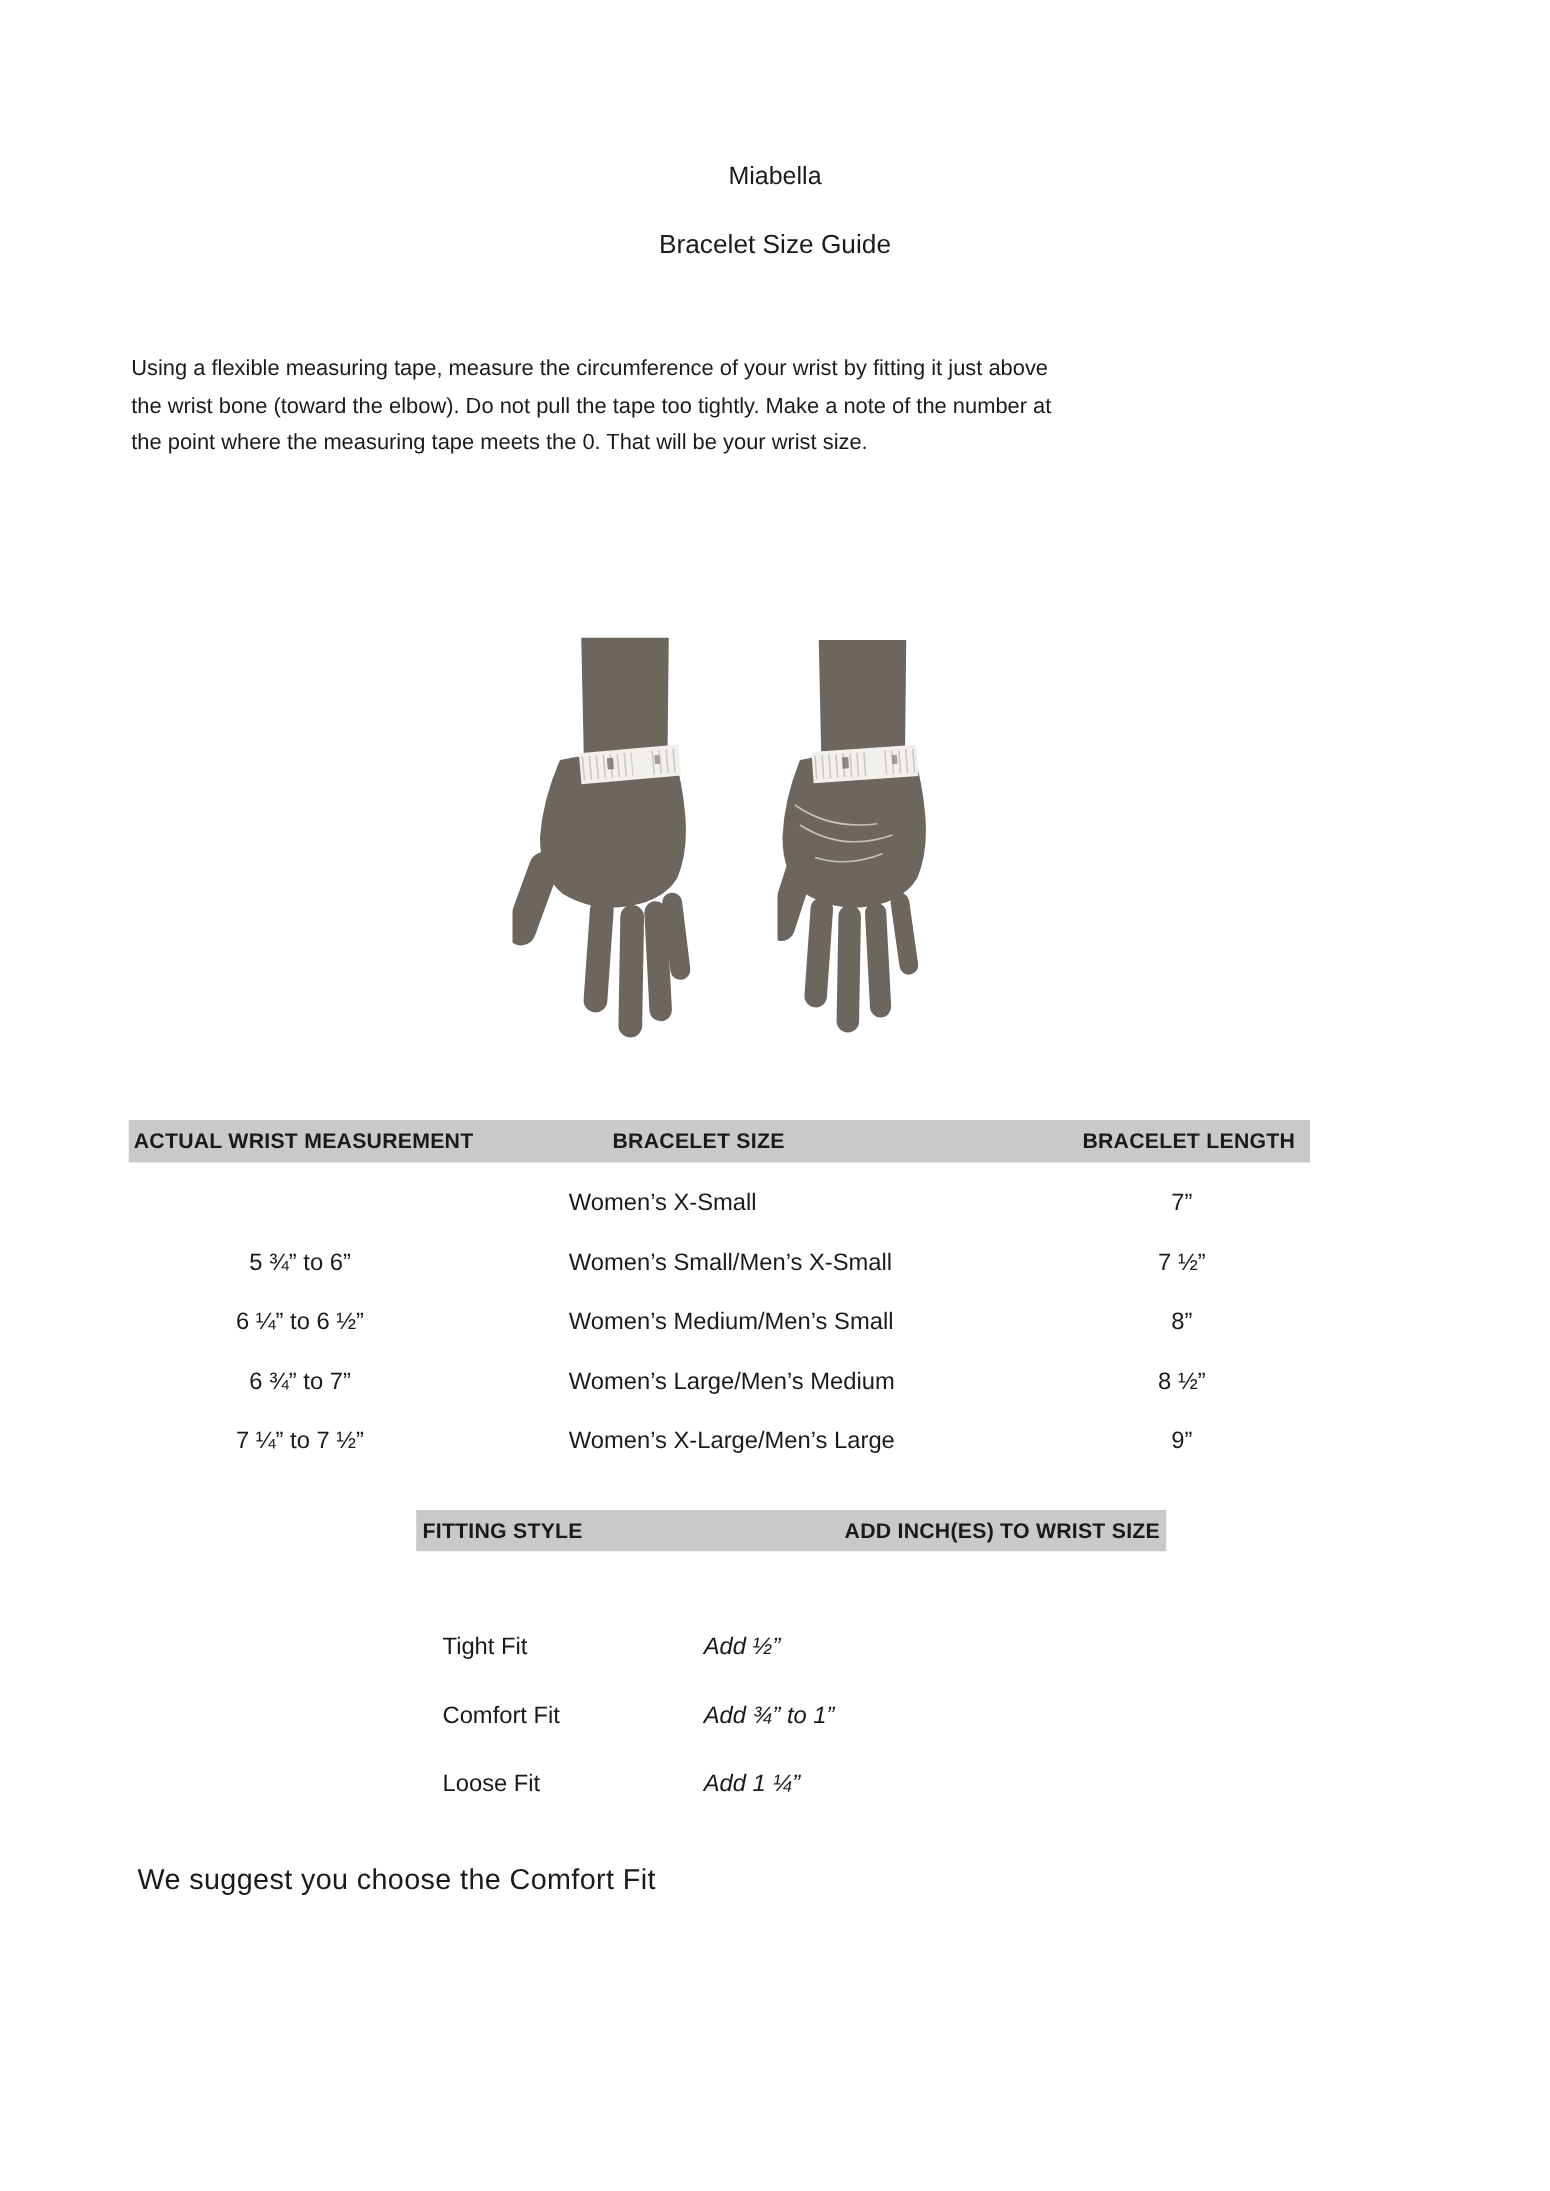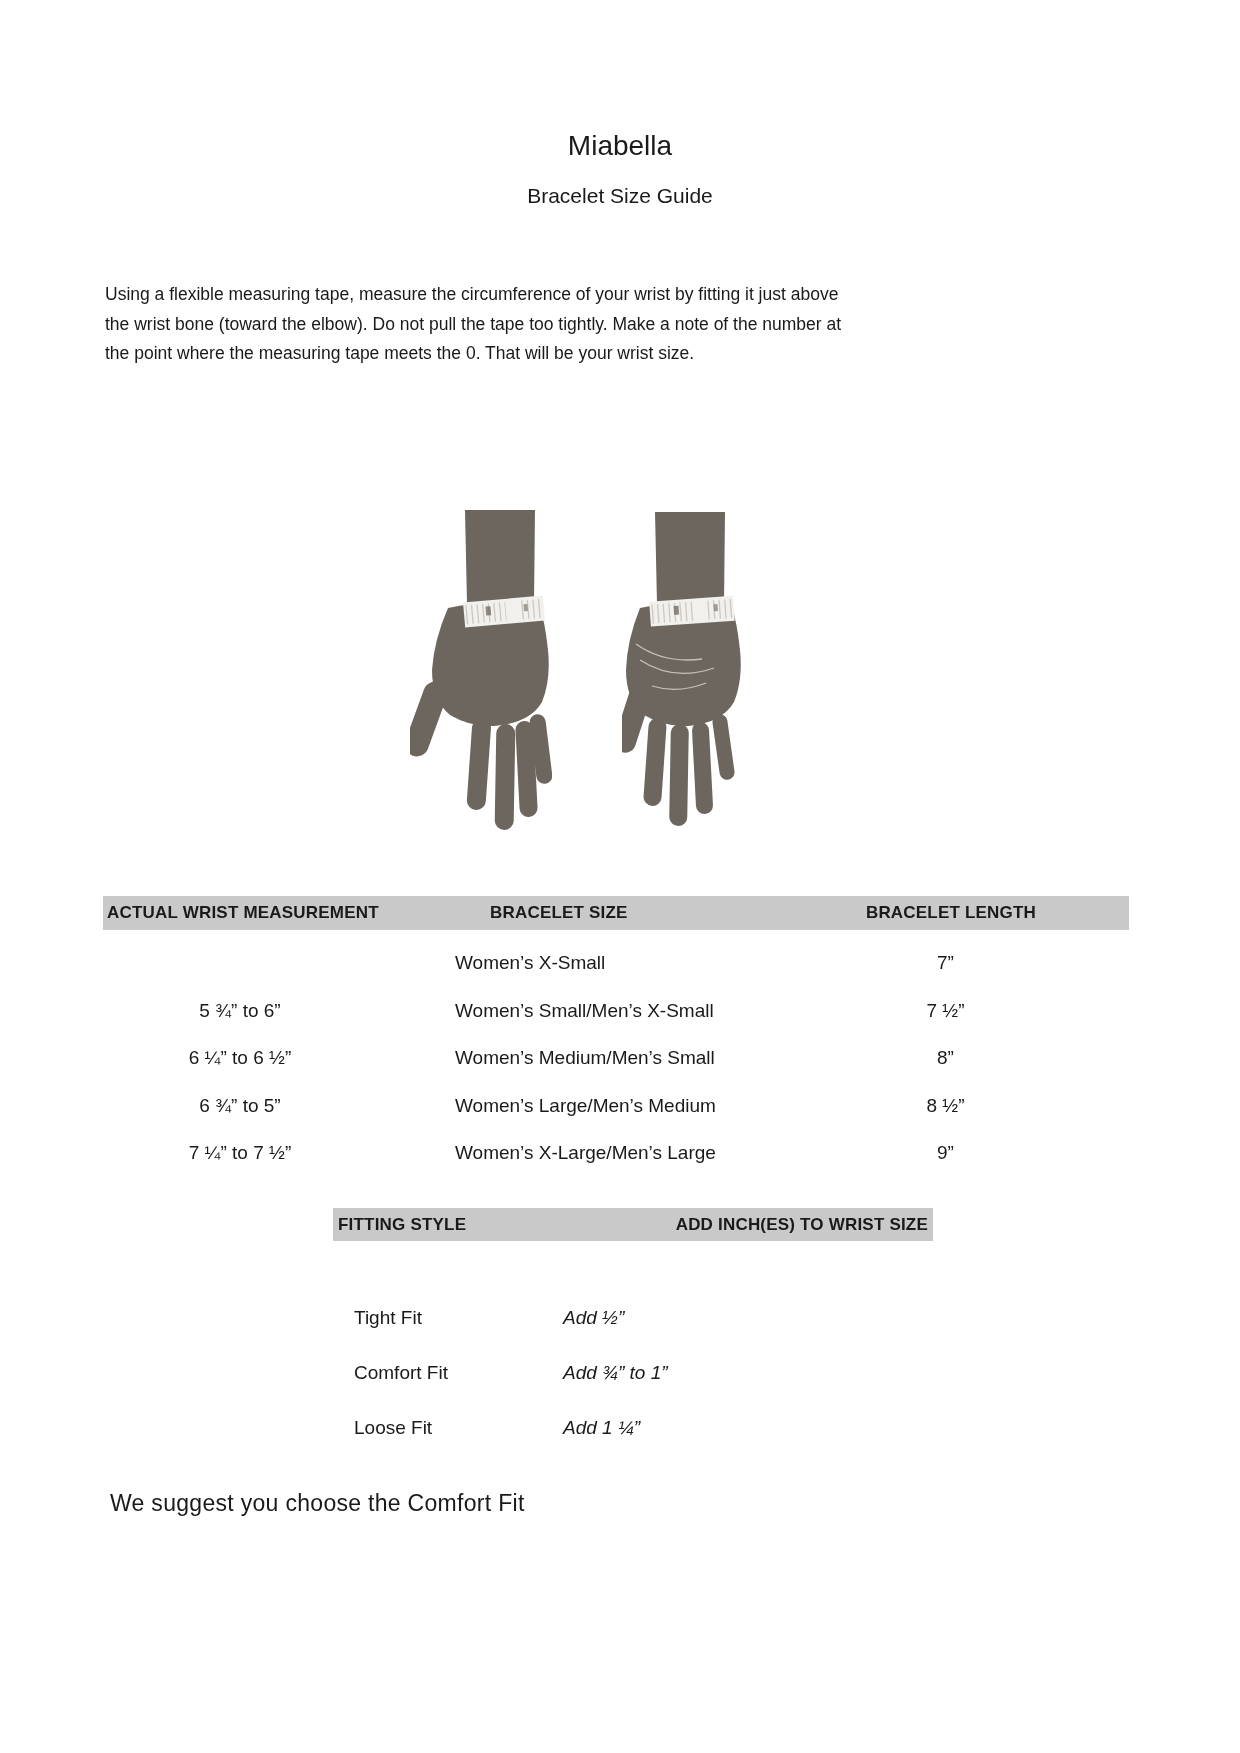--- a/index.html
+++ b/index.html
@@ -2,28 +2,28 @@
 <html><head>
 <meta charset="utf-8">
 <style>
   html,body{margin:0;padding:0;background:#ffffff;}
   .page{
     position:relative;width:1240px;height:1753px;background:#ffffff;
     font-family:"Liberation Sans",sans-serif;color:#1a1a1a;overflow:hidden;
   }
   .abs{position:absolute;}
   .centerline{left:0;width:1240px;text-align:center;}
-  .title{top:130px;font-size:28px;}
+  .title{top:130px;font-size:20px;}
   .subtitle{top:184px;font-size:21px;}
   .para{left:105px;width:960px;font-size:17.5px;line-height:29.5px;}
   .p1{top:280px;}
   .p2{top:387px;}
   .band{position:absolute;background:#c9c9c9;}
   .band .h{position:absolute;top:0;font-size:17px;font-weight:bold;letter-spacing:.2px;white-space:nowrap;}
-  .size-band{left:103px;top:896px;width:1026px;height:34px;}
+  .size-band{left:103px;top:896px;width:945px;height:34px;}
   .size-band .h{height:34px;line-height:34px;}
   .h1{left:4px;}
   .h2{left:387px;width:300px;text-align:left;}
   .h3{left:698px;width:300px;text-align:center;}
   .size-rows{left:103px;top:939px;width:945px;}
   .srow{position:relative;height:47.5px;font-size:19px;}
   .srow > div{position:absolute;top:0;line-height:47.5px;white-space:nowrap;}
   .c1{left:0;width:274px;text-align:center;}
   .c2{left:352px;}
   .c3{left:700px;width:285px;text-align:center;}
@@ -114,21 +114,21 @@
       <div class="c1">5 ¾” to 6”</div>
       <div class="c2">Women’s  Small/Men’s X-Small</div>
       <div class="c3">7 ½”</div>
     </div>
     <div class="srow">
       <div class="c1">6 ¼” to 6 ½”</div>
       <div class="c2">Women’s Medium/Men’s Small</div>
       <div class="c3">8”</div>
     </div>
     <div class="srow">
-      <div class="c1">6 ¾” to 5”</div>
+      <div class="c1">6 ¾” to 7”</div>
       <div class="c2">Women’s Large/Men’s Medium</div>
       <div class="c3">8 ½”</div>
     </div>
     <div class="srow">
       <div class="c1">7 ¼” to 7 ½”</div>
       <div class="c2">Women’s X-Large/Men’s Large</div>
       <div class="c3">9”</div>
     </div>
   </div>
 

